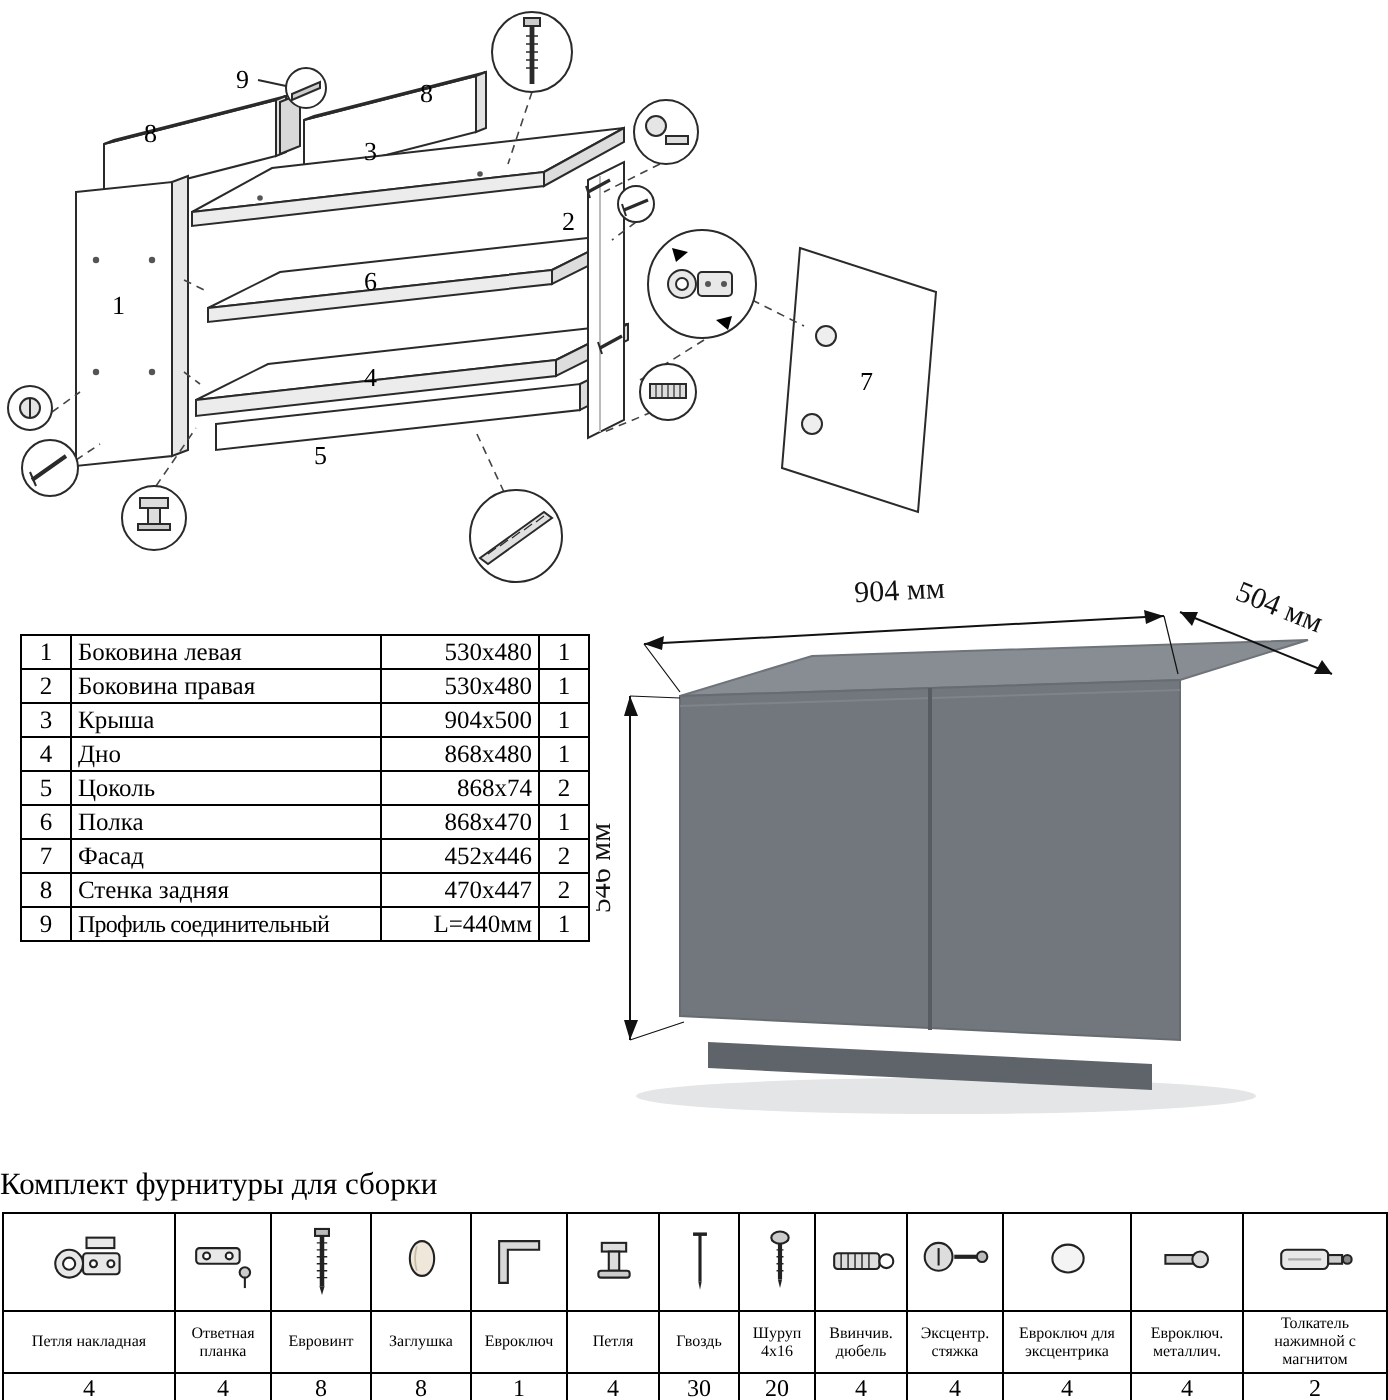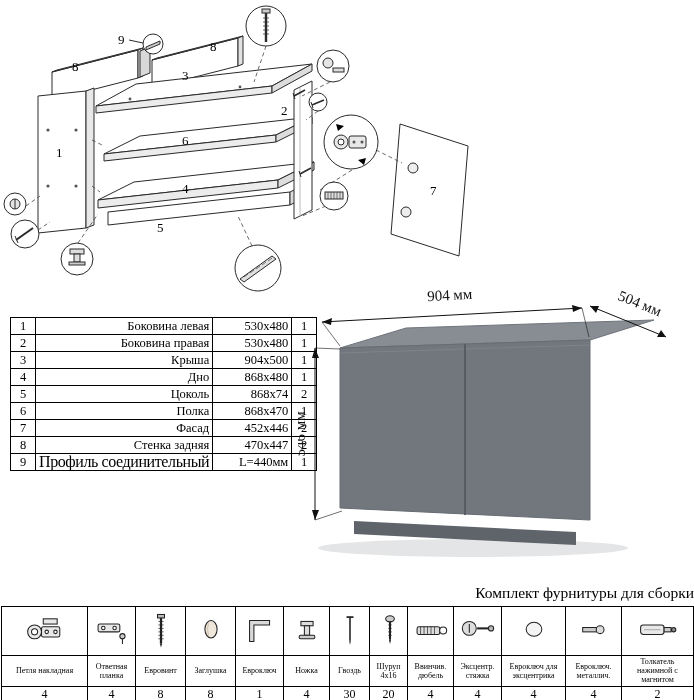--- a/index.html
+++ b/index.html
@@ -7,33 +7,33 @@
     width:694px;height:700px;position:relative;overflow:hidden;
     background:#ffffff;color:#000;
     font-family:"Liberation Serif", serif;
   }
   svg text{font-family:"Liberation Serif", serif}
 
   
   .parts-table{position:absolute;left:10px;top:317px;border-collapse:collapse;background:#fff}
   .parts-table td{border:1px solid #000;font-size:12.5px;height:16px;padding:0 3px;line-height:1;white-space:nowrap}
   .parts-table .c-num{width:20px;text-align:center;padding:0 2px}
-  .parts-table .c-name{width:148px;text-align:right}
+  .parts-table .c-name{width:148px;text-align:left}
   .parts-table .c-size{width:72px;text-align:right}
   .parts-table .c-qty{width:18px;text-align:center}
-  .parts-table .small{font-size:16px;letter-spacing:-0.4px}
+  .parts-table .small{font-size:12px;letter-spacing:-0.4px}
 
   
   .exploded{position:absolute;left:0;top:0}
 
   
   .cabinet{position:absolute;left:298px;top:282px}
 
   
-  .hw-title{position:absolute;left:0;top:584px;width:694px;text-align:right;font-size:15.5px}
+  .hw-title{position:absolute;left:0;top:584px;width:694px;text-align:left;font-size:15.5px}
   .hw-table{position:absolute;left:1px;top:606px;width:692px;border-collapse:collapse;table-layout:fixed;background:#fff}
   .hw-table td{border:1px solid #000;text-align:center;vertical-align:middle;padding:0;overflow:hidden}
   .hw-table .icon-row td{height:48px}
   .hw-table .name-row td{height:24px;font-size:8px;line-height:1.15;padding:1px}
   .hw-table .qty-row td{height:15px;font-size:12px}
   .hwicon{display:block;margin:0 auto}
 </style>
 </head>
 <body>
 
@@ -433,21 +433,21 @@
               </g>
             </svg>
           </td>
       </tr>
       <tr class="name-row">
         <td>Петля накладная</td>
         <td>Ответная планка</td>
         <td>Евровинт</td>
         <td>Заглушка</td>
         <td>Евроключ</td>
-        <td>Ножка</td>
+        <td>Петля</td>
         <td>Гвоздь</td>
         <td>Шуруп 4x16</td>
         <td>Ввинчив. дюбель</td>
         <td>Эксцентр. стяжка</td>
         <td>Евроключ для эксцентрика</td>
         <td>Евроключ. металлич.</td>
         <td>Толкатель нажимной с магнитом</td>
       </tr>
       <tr class="qty-row">
         <td>4</td>

